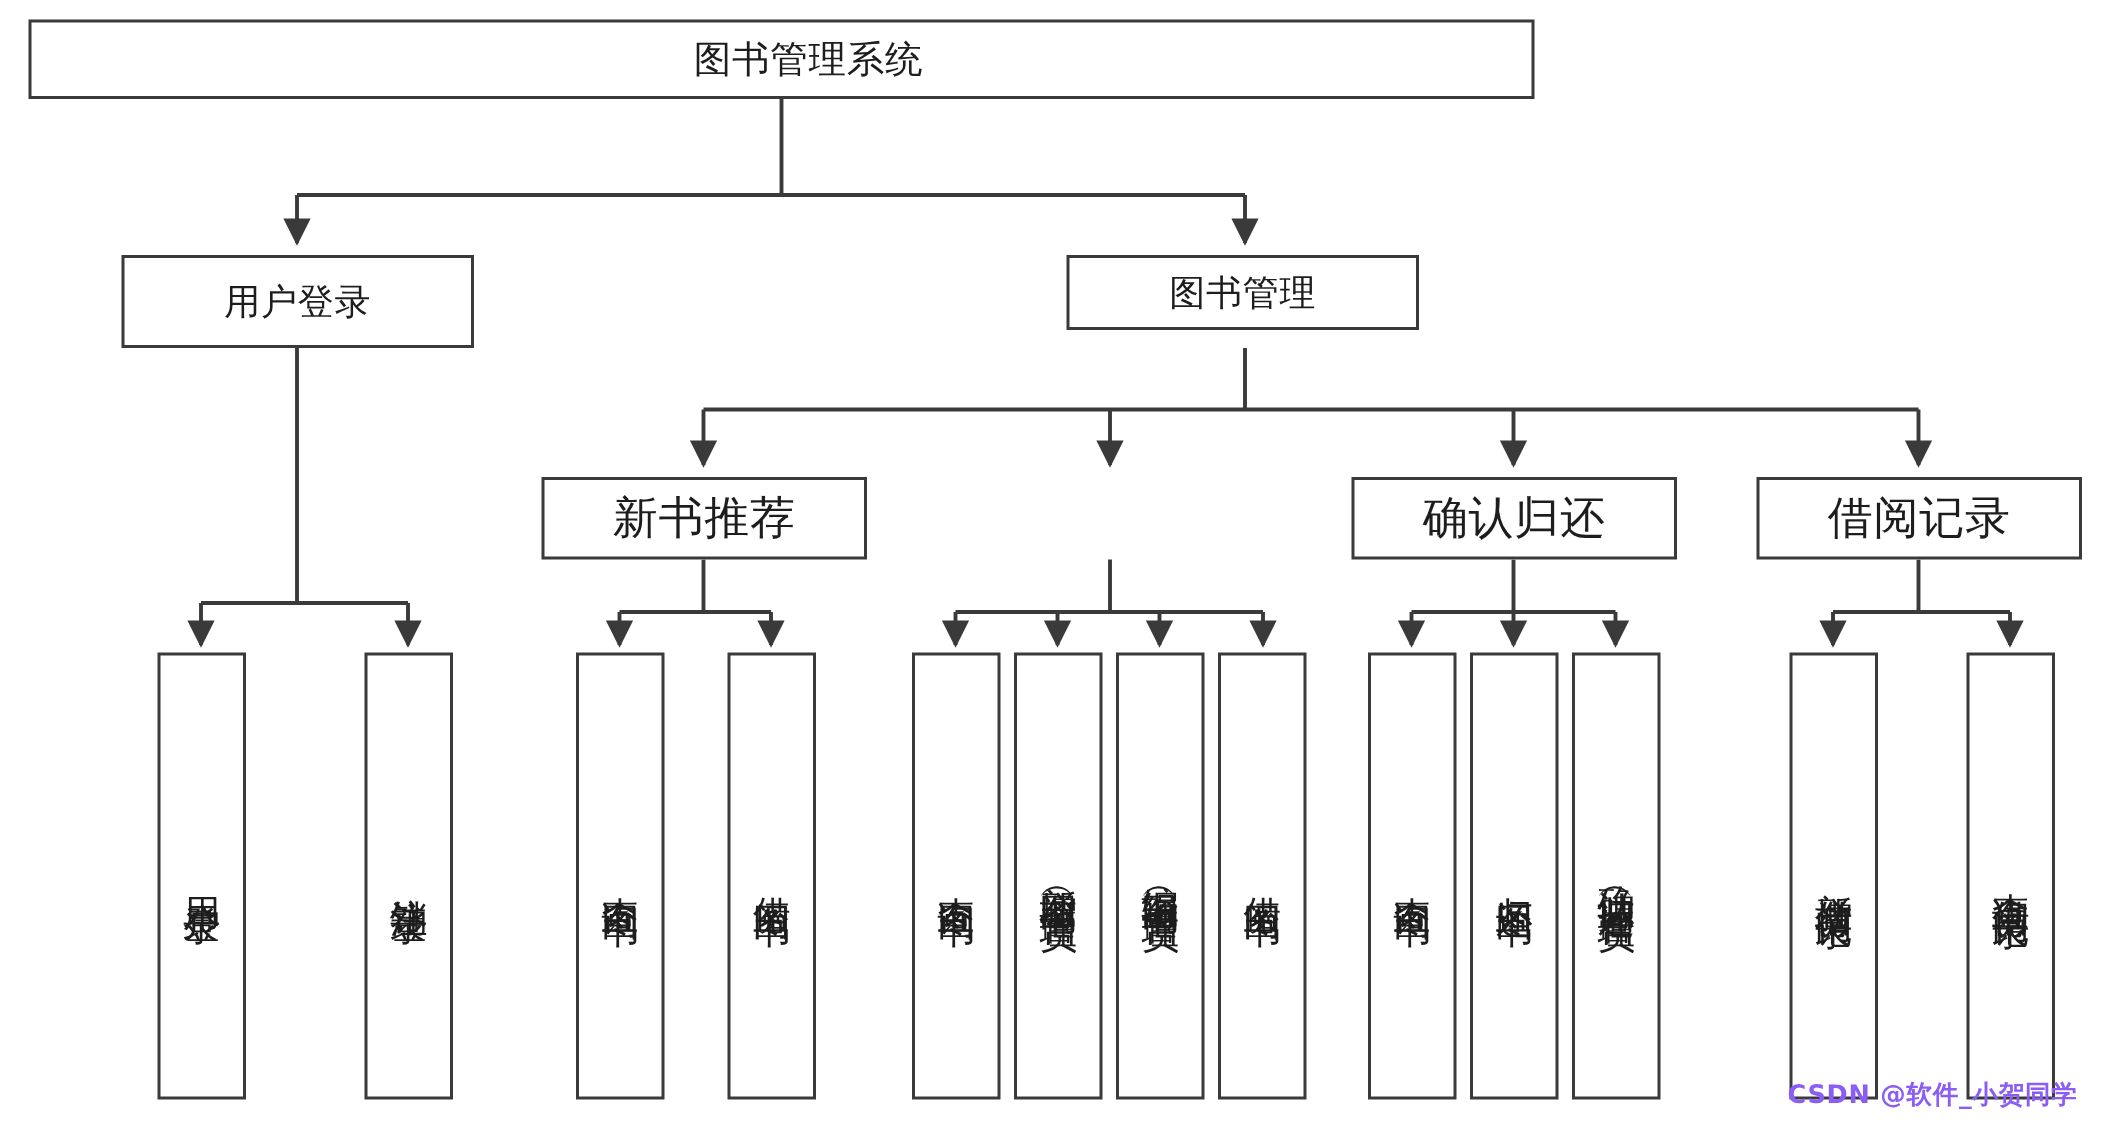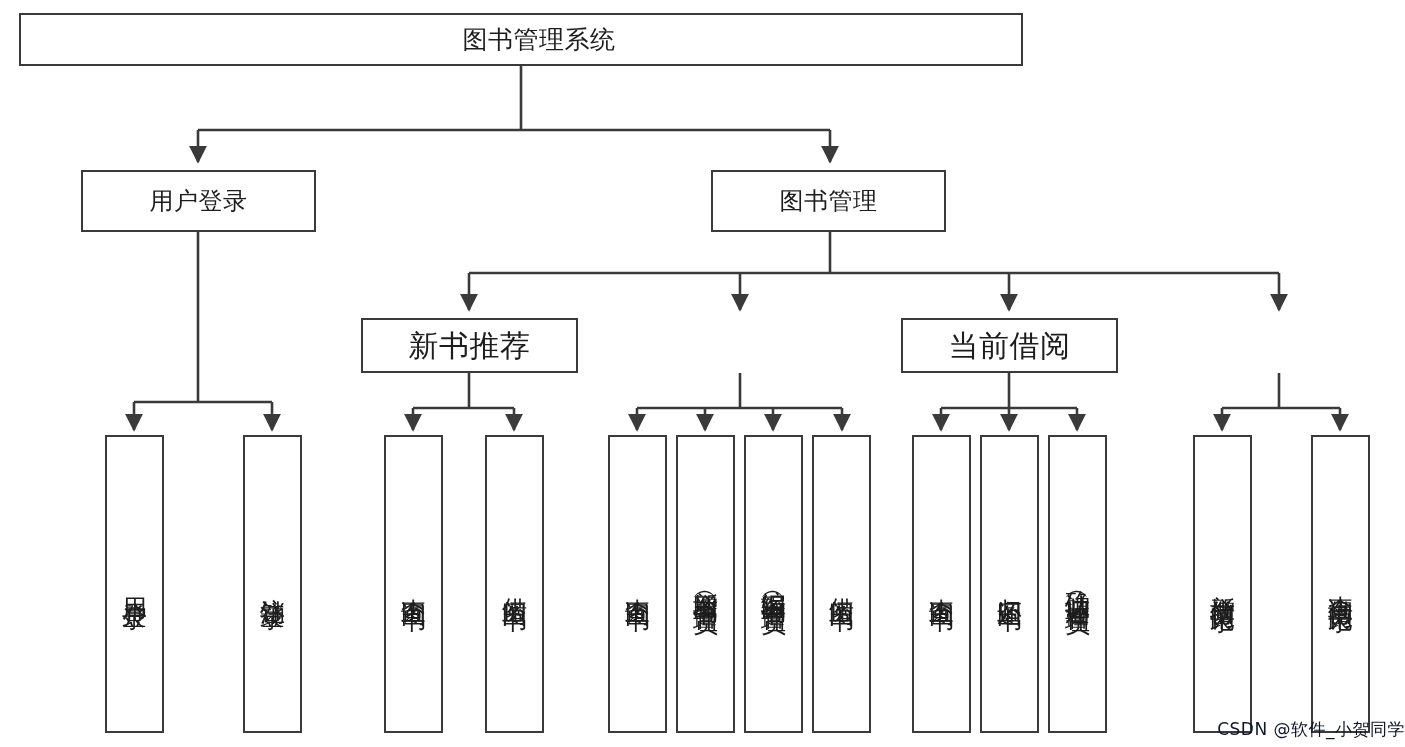--- a/index.html
+++ b/index.html
@@ -59,27 +59,28 @@
   .lvl-leaf .node-label {
     writing-mode: vertical-rl;
     text-orientation: upright;
     font-size: 25px;
     letter-spacing: 3px;
     line-height: 1;
     white-space: nowrap;
   }
   .watermark {
     position: absolute;
-    right: 0;
+    right: 20px;
     bottom: 6px;
     font-size: 17px;
-    color: #0f172a;
+    color: #8b5cf6;
     letter-spacing: 0.5px;
     z-index: 5;
     white-space: nowrap;
+    font-weight: bold;
   }
 </style>
 </head>
 <body>
 
 <div id="diagram">
 
   <svg id="wires" viewBox="0 0 1405 747" xmlns="http://www.w3.org/2000/svg">
     <defs>
       <marker id="arrow" viewBox="0 0 10 10" refX="9" refY="5" markerWidth="7" markerHeight="7" orient="auto-start-reverse">
@@ -131,33 +132,36 @@
   </svg>
 
   <div class="node lvl-root" style="left:19px; top:13px; width:1004px; height:53px;padding-left:36px;">
     <span class="node-label">图书管理系统</span>
   </div>
 
   <div class="node lvl-two" style="left:81px; top:170px; width:235px; height:62px;">
     <span class="node-label">用户登录</span>
   </div>
 
-  <div class="node lvl-two" style="left:711px; top:170px; width:235px; height:62px;">
+  <div class="node lvl-two" style="left:711px; top:170px; width:235px; height:50px;">
     <span class="node-label">图书管理</span>
   </div>
 
   <div class="node lvl-three" style="left:361px; top:318px; width:217px; height:55px;">
     <span class="node-label">新书推荐</span>
   </div>
 
 
   <div class="node lvl-three" style="left:901px; top:318px; width:217px; height:55px;">
-    <span class="node-label">当前借阅</span>
-  </div>
-
+    <span class="node-label">确认归还</span>
+  </div>
+
+  <div class="node lvl-three" style="left:1171px; top:318px; width:217px; height:55px;">
+    <span class="node-label">借阅记录</span>
+  </div>
 
   <div class="node lvl-leaf" style="left:105px; top:435px; width:59px; height:298px;">
     <span class="node-label">用户登录</span>
   </div>
 
   <div class="node lvl-leaf" style="left:243px; top:435px; width:59px; height:298px;">
     <span class="node-label">注销登录</span>
   </div>
 
   <div class="node lvl-leaf" style="left:384px; top:435px; width:59px; height:298px;">

